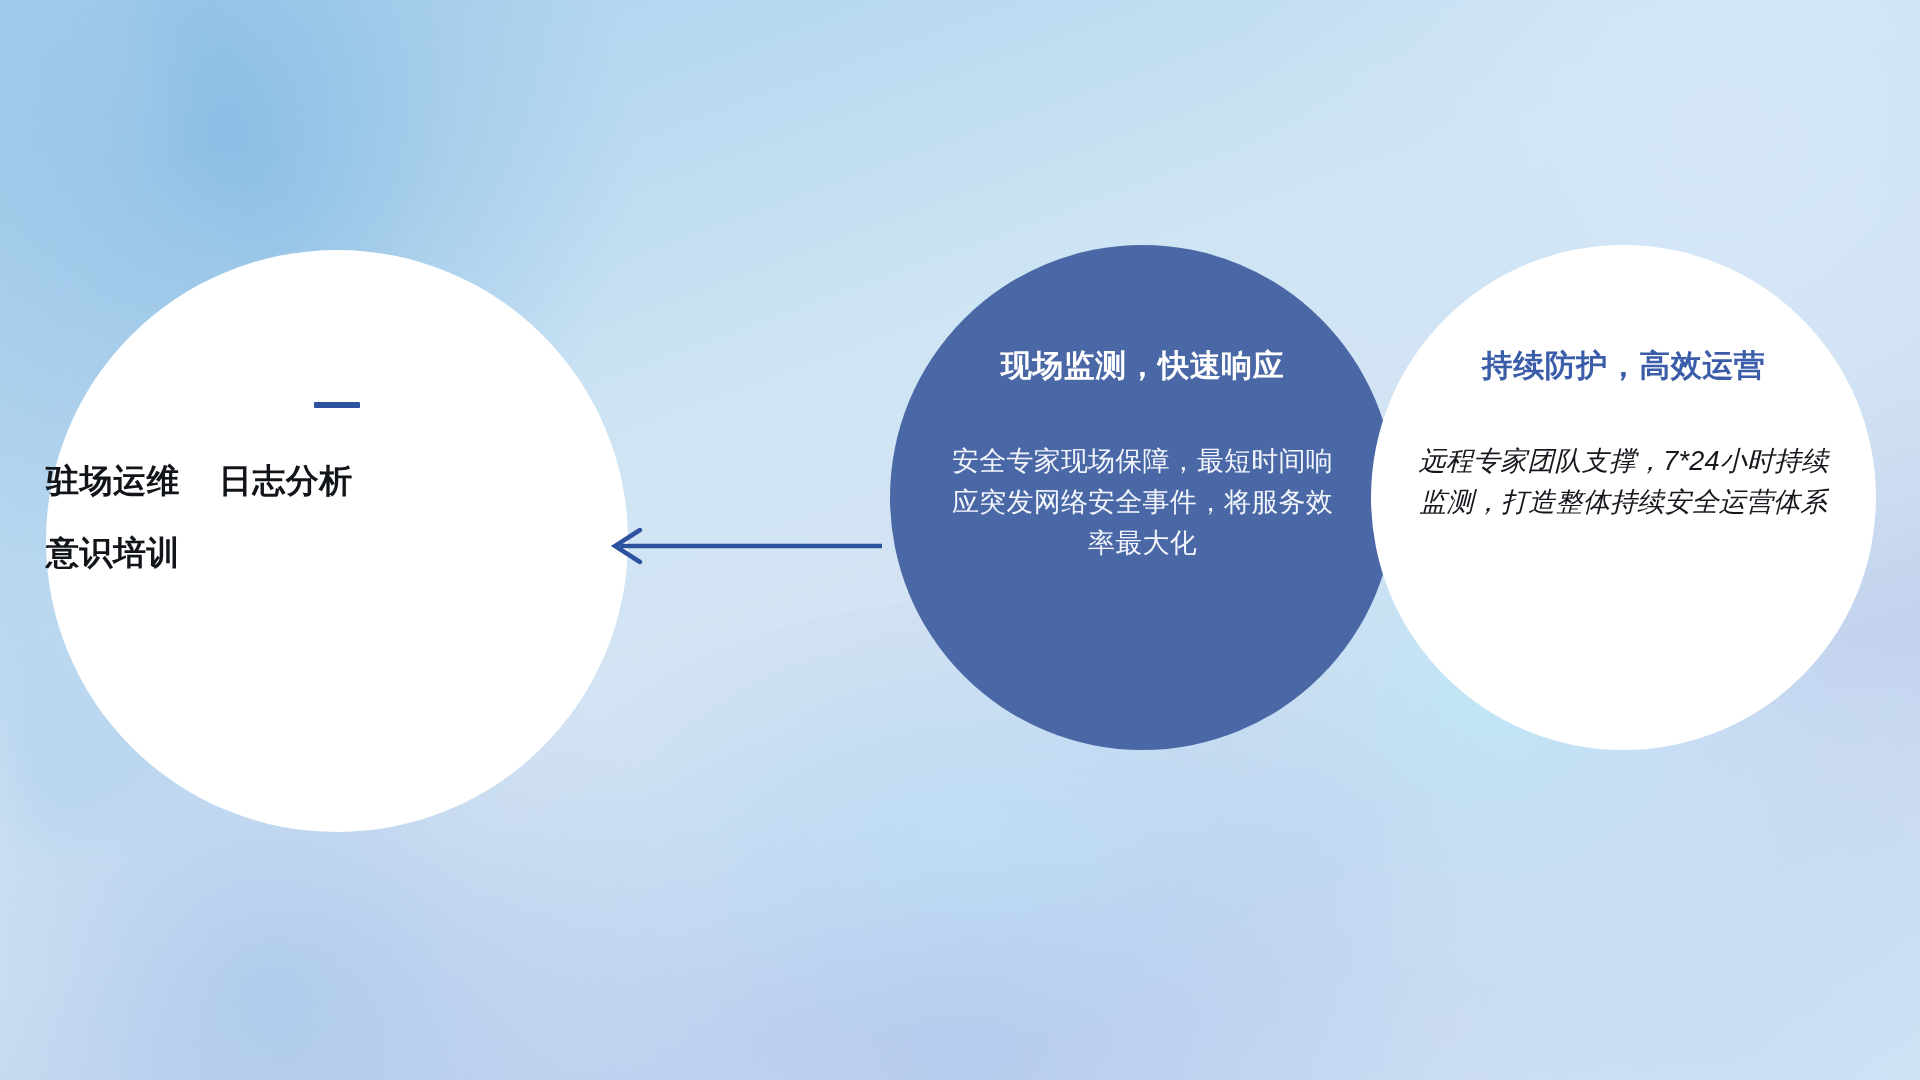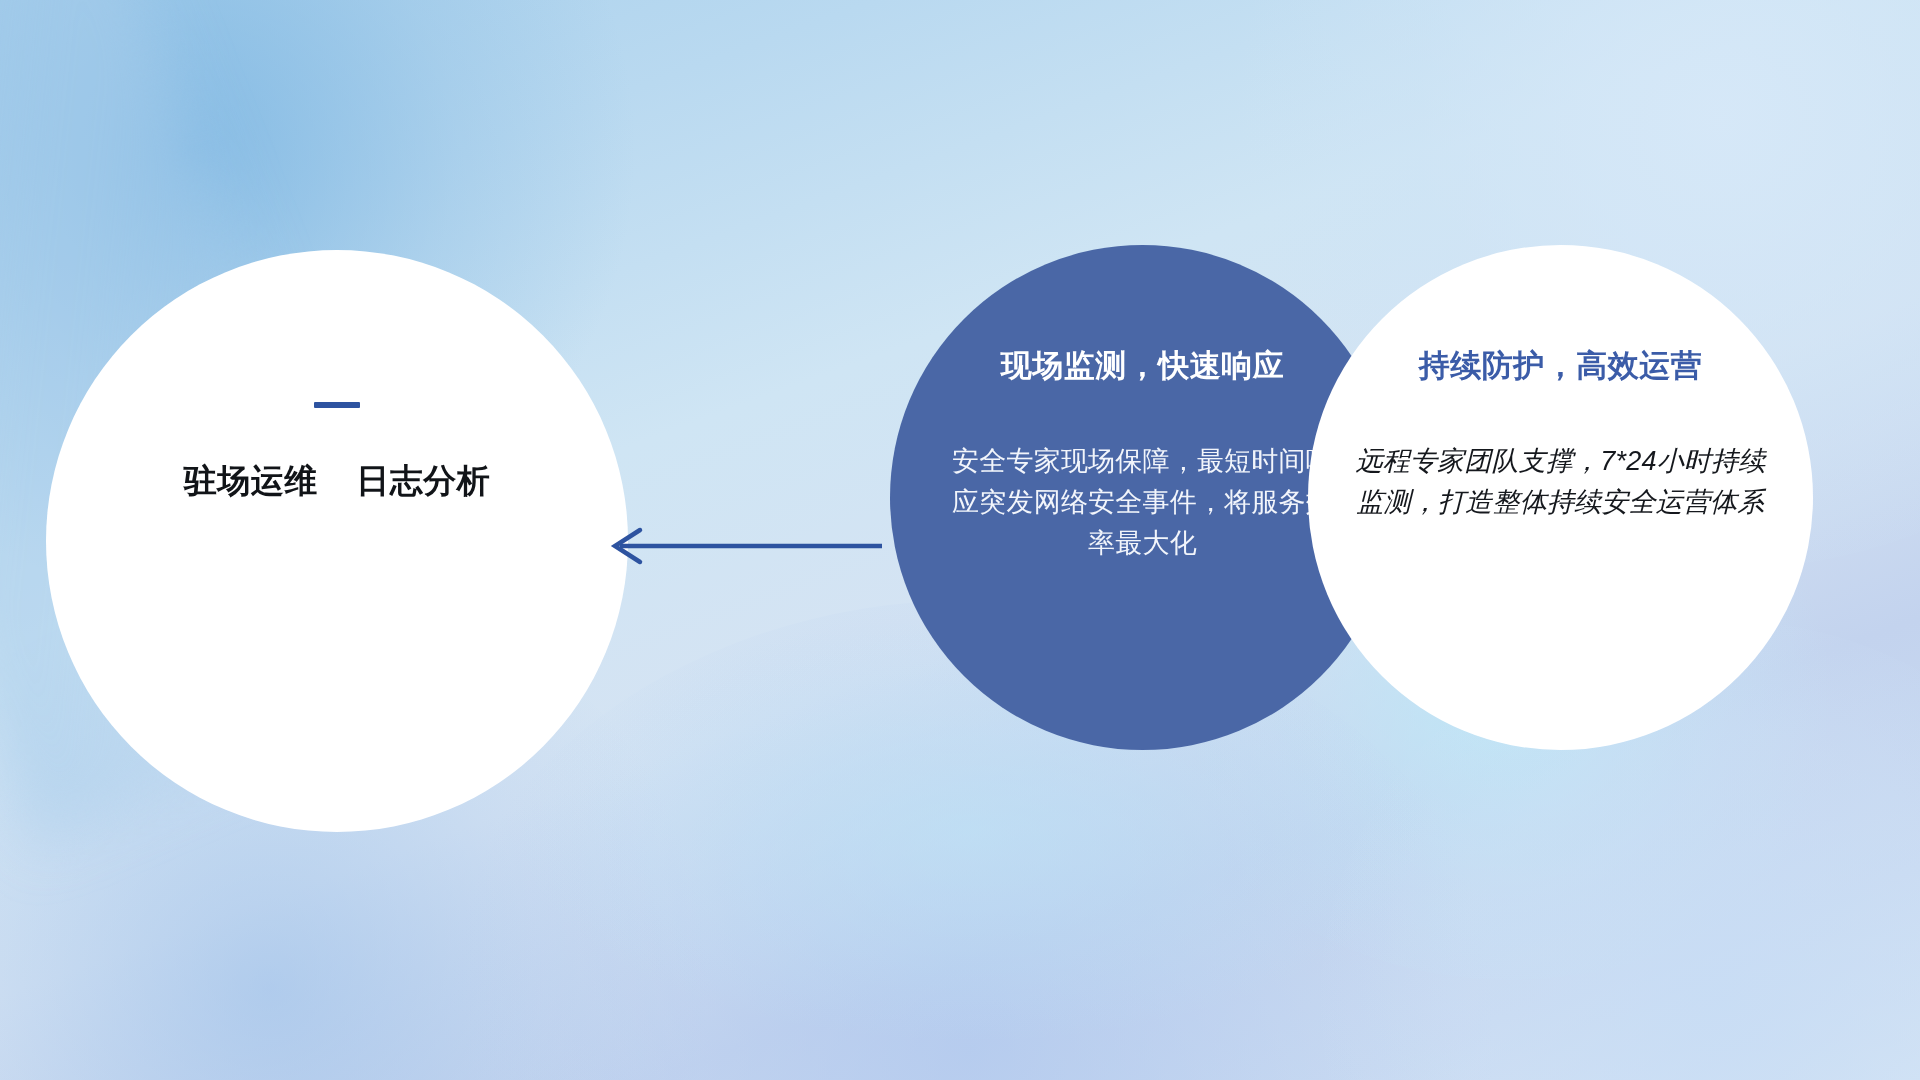--- a/index.html
+++ b/index.html
@@ -88,21 +88,21 @@
     left: 46px;
     top: 250px;
     width: 582px;
     height: 582px;
     background: #ffffff;
   }
   .left-inner {
     position: absolute;
     left: 0; right: 0;
     top: 152px;
-    text-align: center;
+    text-align: left;
   }
   .left-dash {
     width: 46px;
     height: 6px;
     background: #2d53a0;
     margin: 0 auto 56px auto;
     border-radius: 1px;
   }
   .left-line {
     font-size: 33px;
@@ -142,21 +142,21 @@
     margin-top: 58px;
     font-size: 27px;
     color: #f2f5fb;
     line-height: 1.52;
     padding: 0 52px;
     letter-spacing: 0.2px;
   }
 
   
   #circle-right {
-    left: 1308px;
+    left: 1371px;
     top: 245px;
     width: 505px;
     height: 505px;
     background: #ffffff;
   }
   .right-inner {
     position: absolute;
     left: 0; right: 0;
     top: 104px;
     text-align: center;
@@ -200,20 +200,21 @@
   <div class="bg-glow glow-bottomleft"></div>
   <div class="bg-glow glow-bottomcenter"></div>
   <div class="bg-glow glow-bottomright"></div>
   <div class="bg-glow glow-centerhaze"></div>
   <div class="bg-streak"></div>
 
   <div class="circle" id="circle-left">
     <div class="left-inner">
       <div class="left-dash"></div>
       <div class="left-line">驻场运维    日志分析</div>
+      <div class="left-line">意识培训</div>
     </div>
   </div>
 
   <div class="circle" id="circle-mid">
     <div class="mid-inner">
       <div class="mid-title">现场监测，快速响应</div>
       <div class="mid-body">安全专家现场保障，最短时间响应突发网络安全事件，将服务效率最大化</div>
     </div>
   </div>
 

